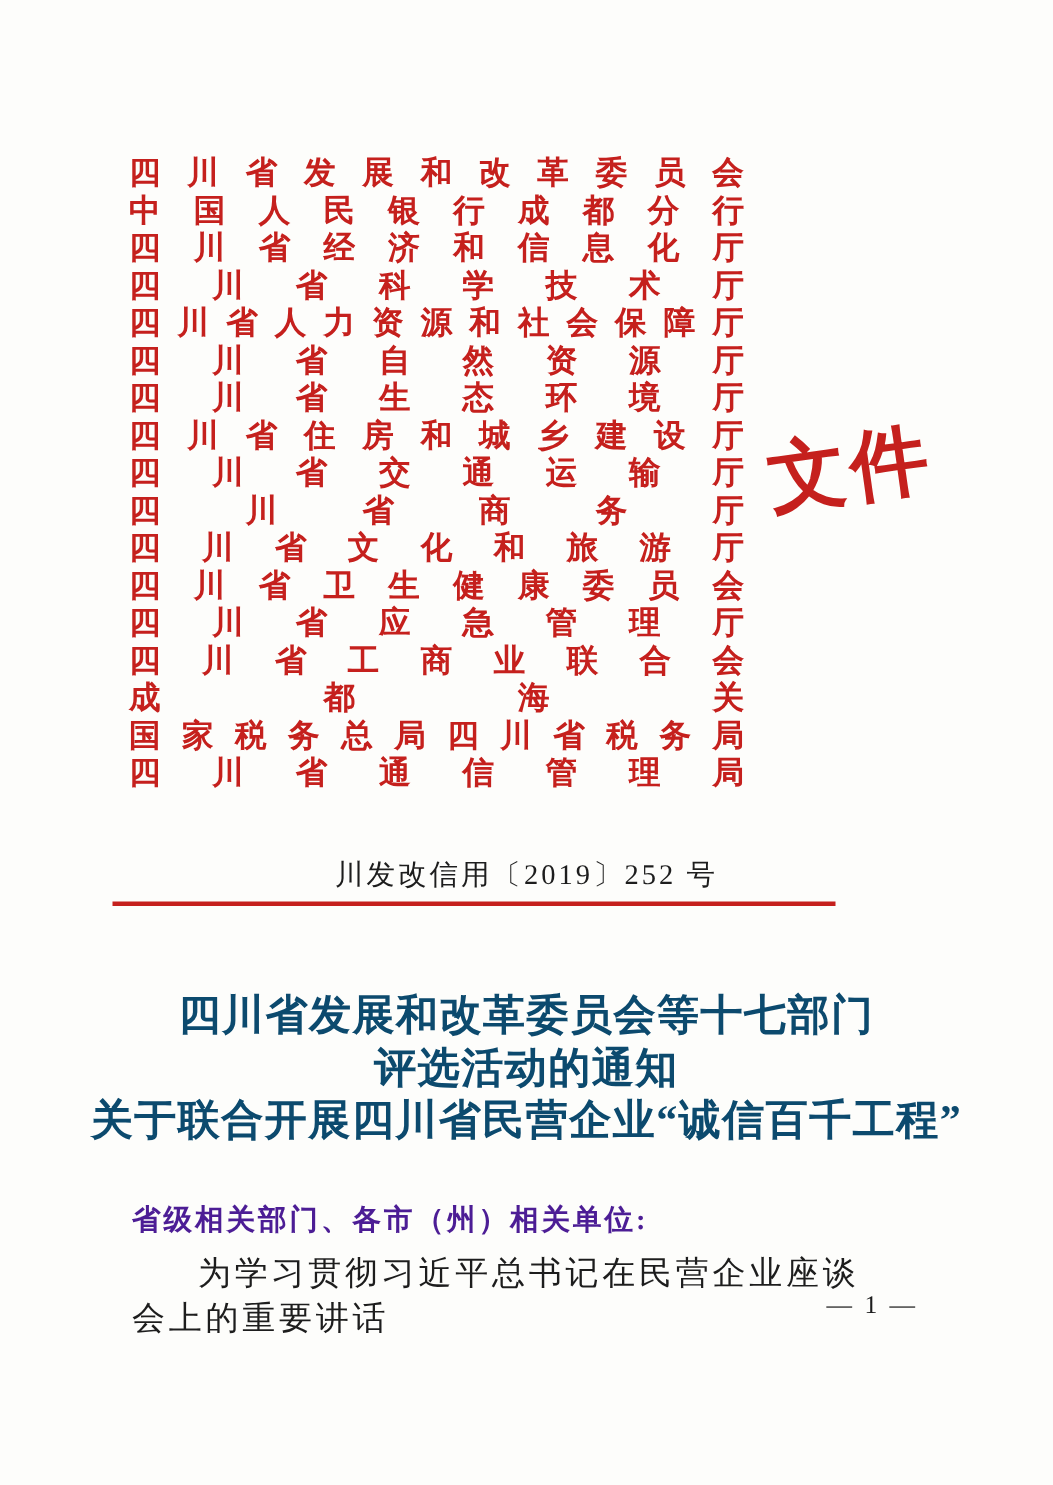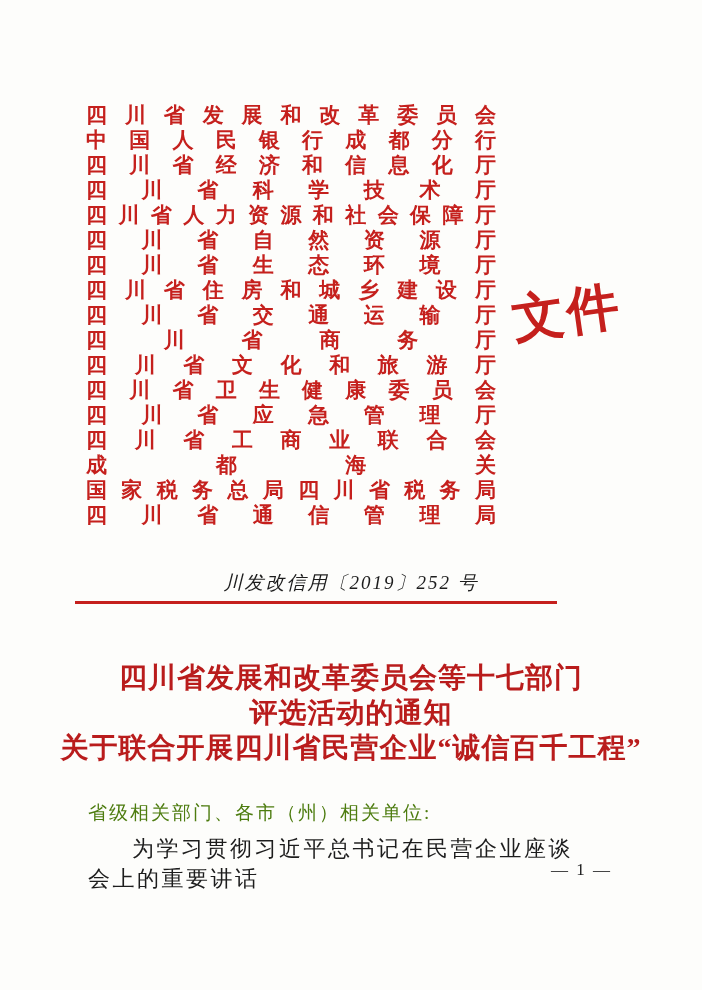--- a/index.html
+++ b/index.html
@@ -51,55 +51,55 @@
   
   .doc-number {
     position: absolute;
     left: 0;
     top: 570px;
     width: 702px;
     text-align: center;
     font-size: 19px;
     letter-spacing: 2px;
     color: #1d1d1d;
-    font-style: italic;
   }
   
   .red-rule {
     position: absolute;
     left: 75px;
     top: 601px;
     width: 482px;
     height: 3px;
     background: #c5201d;
   }
   
   .title-block {
     position: absolute;
     left: 0;
     top: 660px;
     width: 702px;
     text-align: center;
-    color: #b91c1c;
+    color: #0c4a6e;
   }
   .title-line {
     font-size: 28px;
     font-weight: bold;
     line-height: 35px;
     letter-spacing: 1px;
   }
   
   .salutation {
     position: absolute;
     left: 88px;
     top: 800px;
     width: 540px;
     font-size: 19px;
     letter-spacing: 2px;
-    color: #4d7c0f;
+    color: #4c1d95;
+    font-weight: bold;
   }
   .body-paragraph {
     position: absolute;
     left: 88px;
     top: 834px;
     width: 500px;
     font-size: 22px;
     letter-spacing: 2.5px;
     text-indent: 2em;
     color: #1d1d1d;

